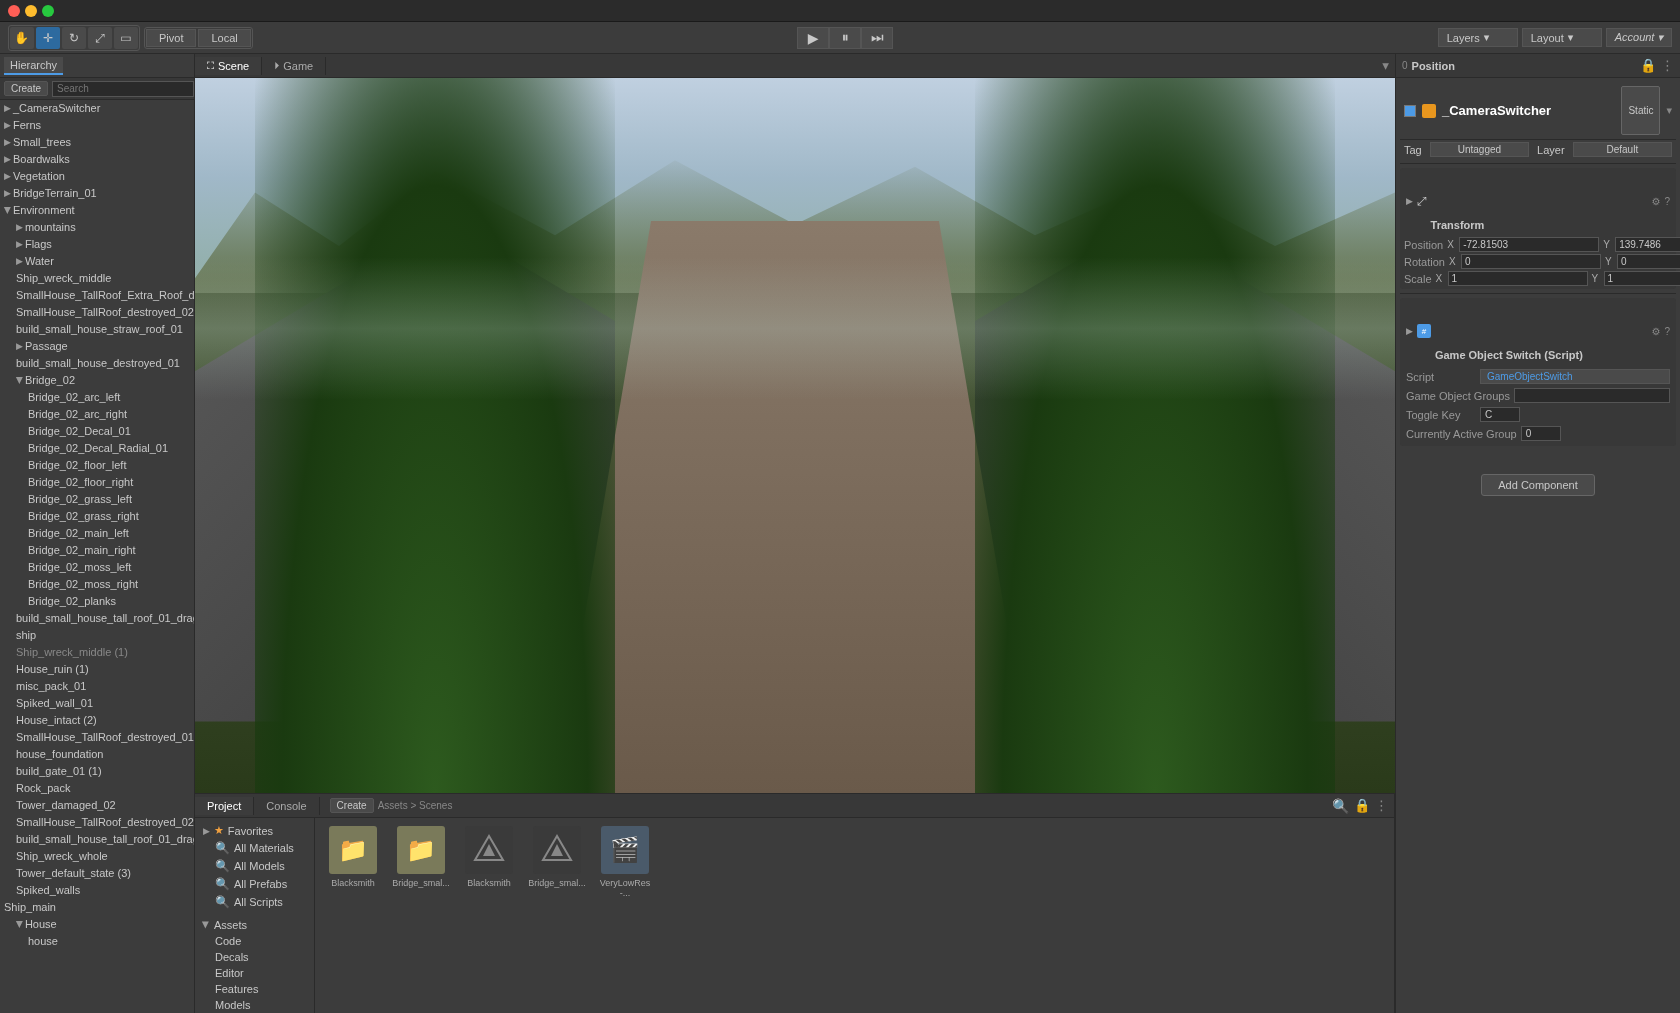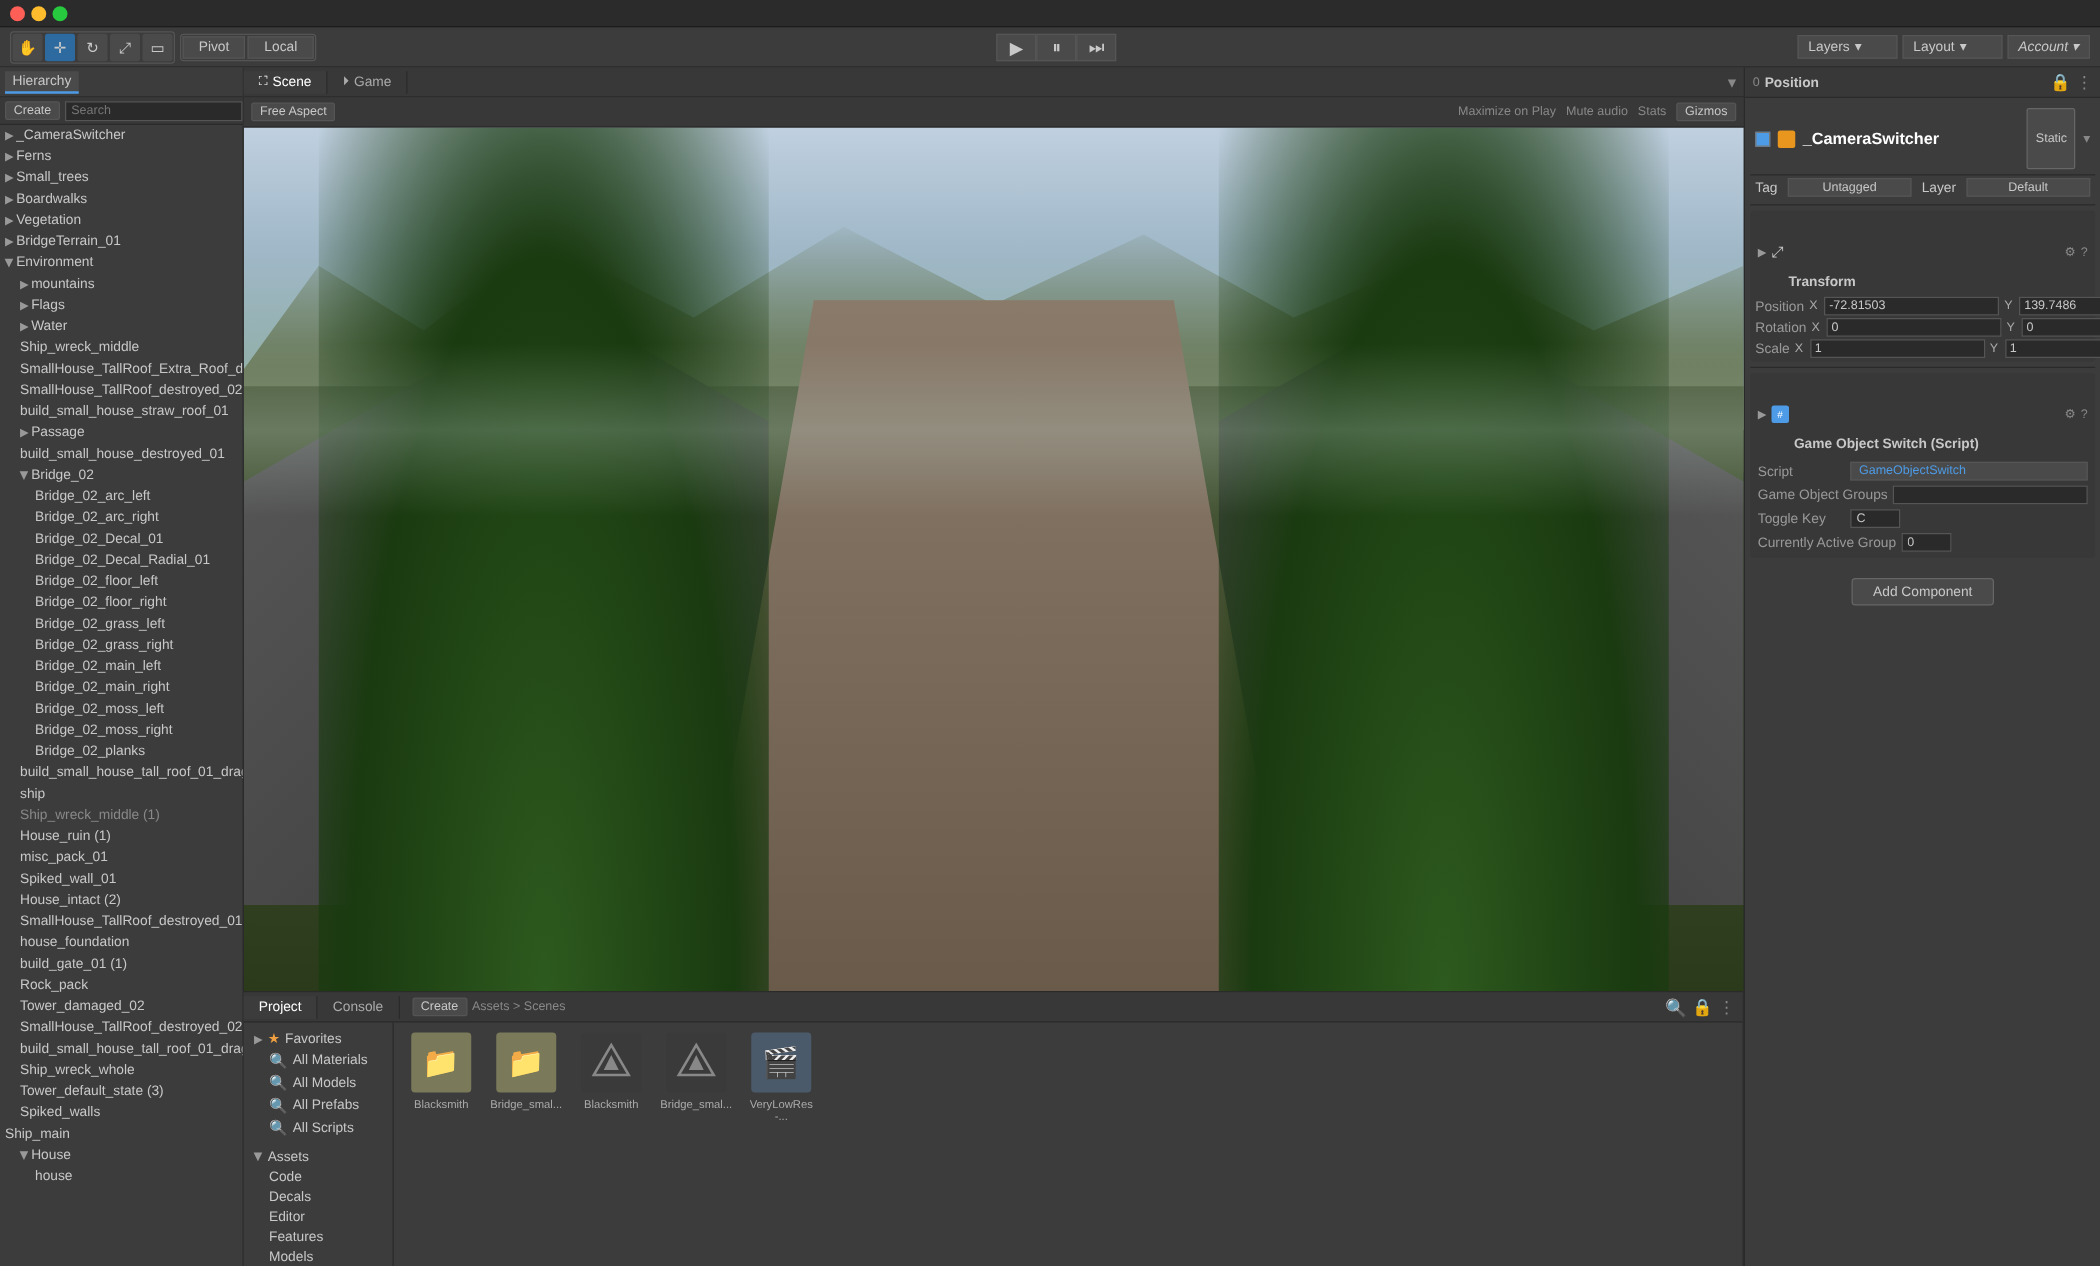--- a/index.html
+++ b/index.html
@@ -232,28 +232,20 @@
         <span>Scene</span>
       </div>
       <div class="view-tab">
         <span class="view-tab-icon">⏵</span>
         <span>Game</span>
       </div>
       <div style="flex:1"></div>
       <button style="background:none;border:none;color:#888;cursor:pointer;padding:0 6px;">▾</button>
     </div>
 
-    <div id="scene-toolbar">
-      <button class="scene-tb-btn">Free Aspect</button>
-      <div class="scene-spacer"></div>
-      <span style="font-size:10px;color:#888;margin-right:4px">Maximize on Play</span>
-      <span style="font-size:10px;color:#888;margin-right:4px">Mute audio</span>
-      <span style="font-size:10px;color:#888;margin-right:4px">Stats</span>
-      <button class="scene-tb-btn">Gizmos</button>
-    </div>
 
     <div id="viewport" style="height: 671px;">
       <div class="scene-sim">
         <div class="sky"></div>
         <div class="mountains"></div>
         <div class="ground"></div>
         <div class="left-wall"></div>
         <div class="right-wall"></div>
         <div class="bridge-path"></div>
         <div class="veg-left"></div>
@@ -467,20 +459,20 @@
             <span class="inspector-label">Toggle Key</span>
             <input type="text" style="background: rgb(42, 42, 42); border: 1px solid rgb(85, 85, 85); color: rgb(200, 200, 200); padding: 1px 4px; font-size: 10px; width: 40px;" value="C">
           </div>
           <div class="inspector-row">
             <span class="inspector-label">Currently Active Group</span>
             <input type="text" style="background: rgb(42, 42, 42); border: 1px solid rgb(85, 85, 85); color: rgb(200, 200, 200); padding: 1px 4px; font-size: 10px; width: 40px;" value="0">
           </div>
         </div>
       </div>
 
-      <div style="margin-top:16px;text-align:center">
+      <div style="margin-top:28px;text-align:center">
         <button class="add-component-btn">Add Component</button>
       </div>
 
     </div>
   </div>
 
 </div>
 
 </body></html>

